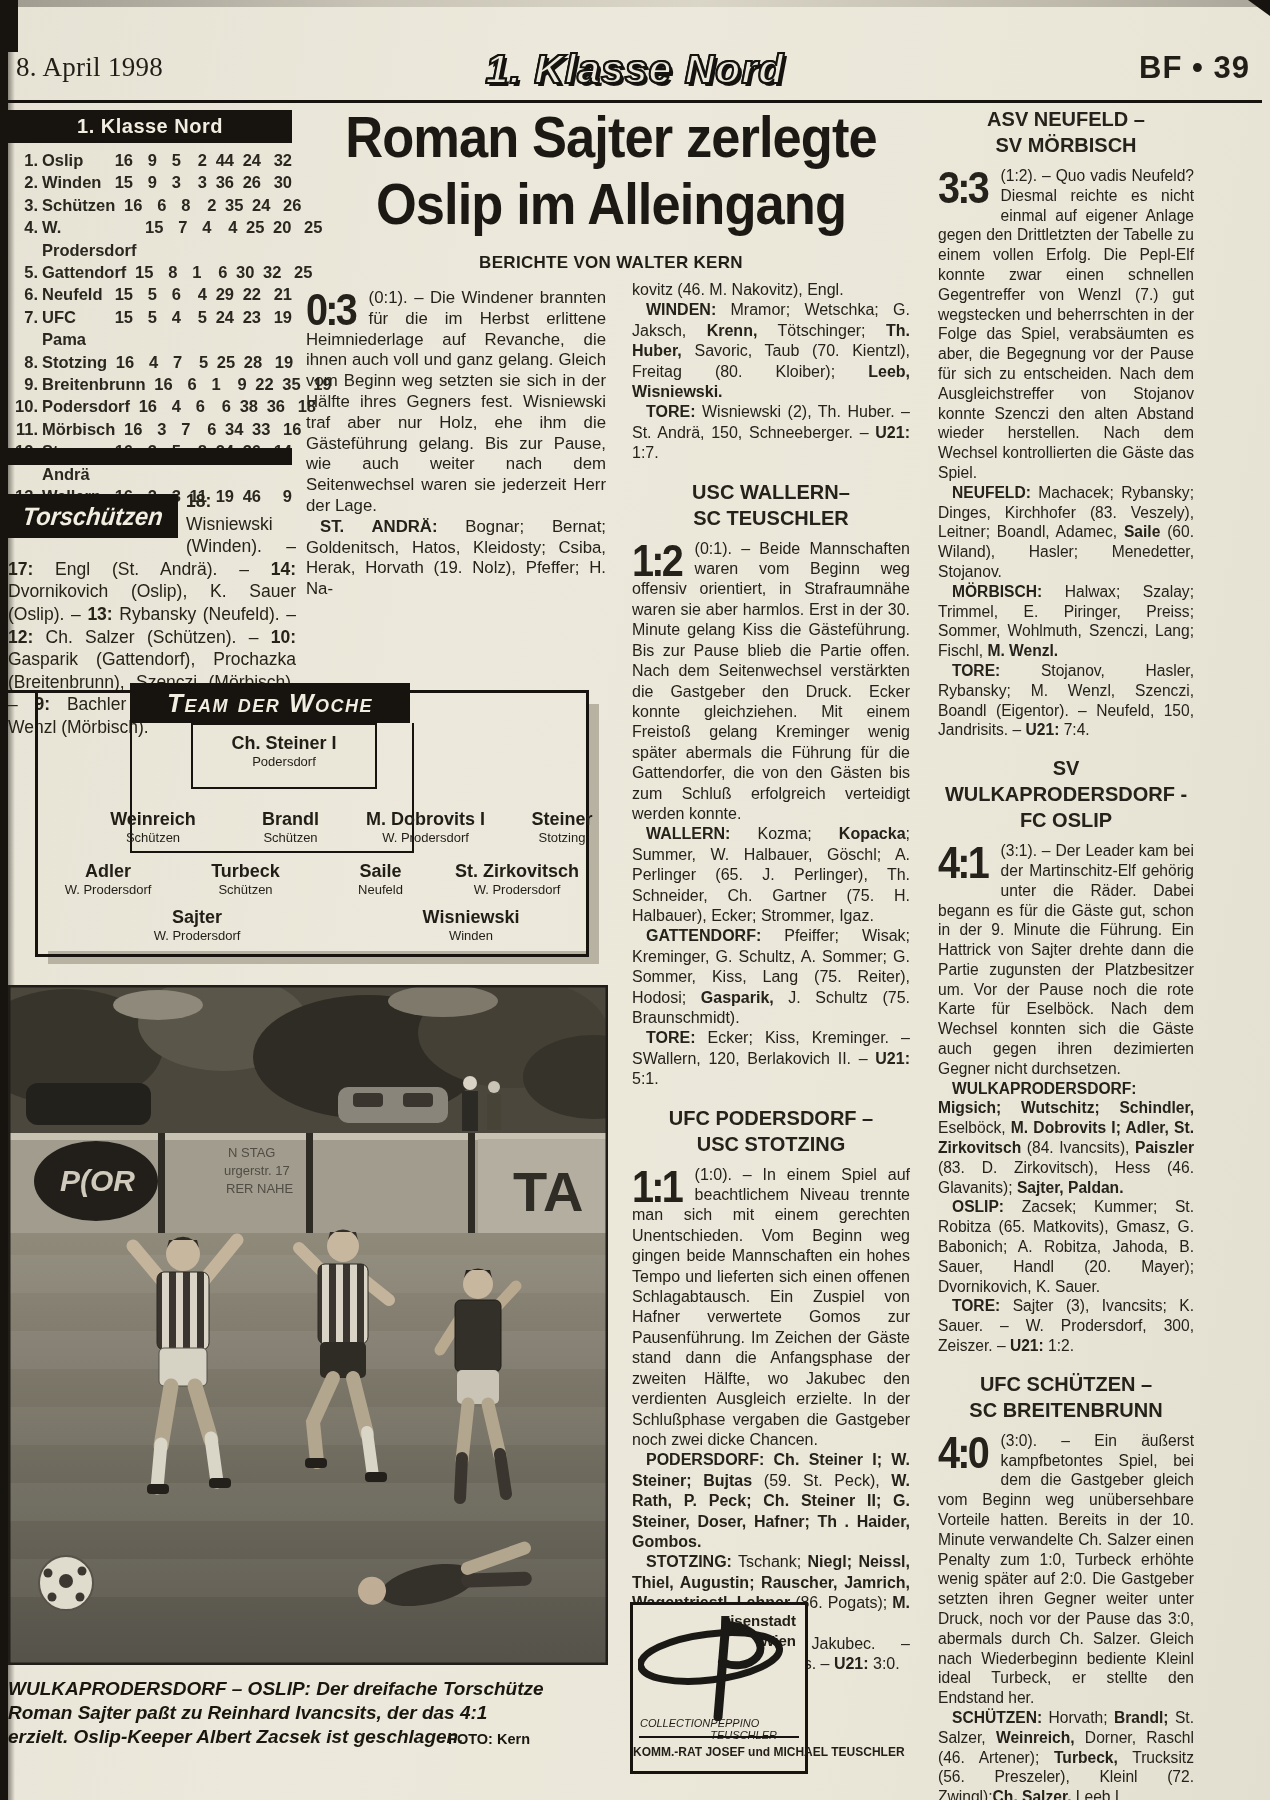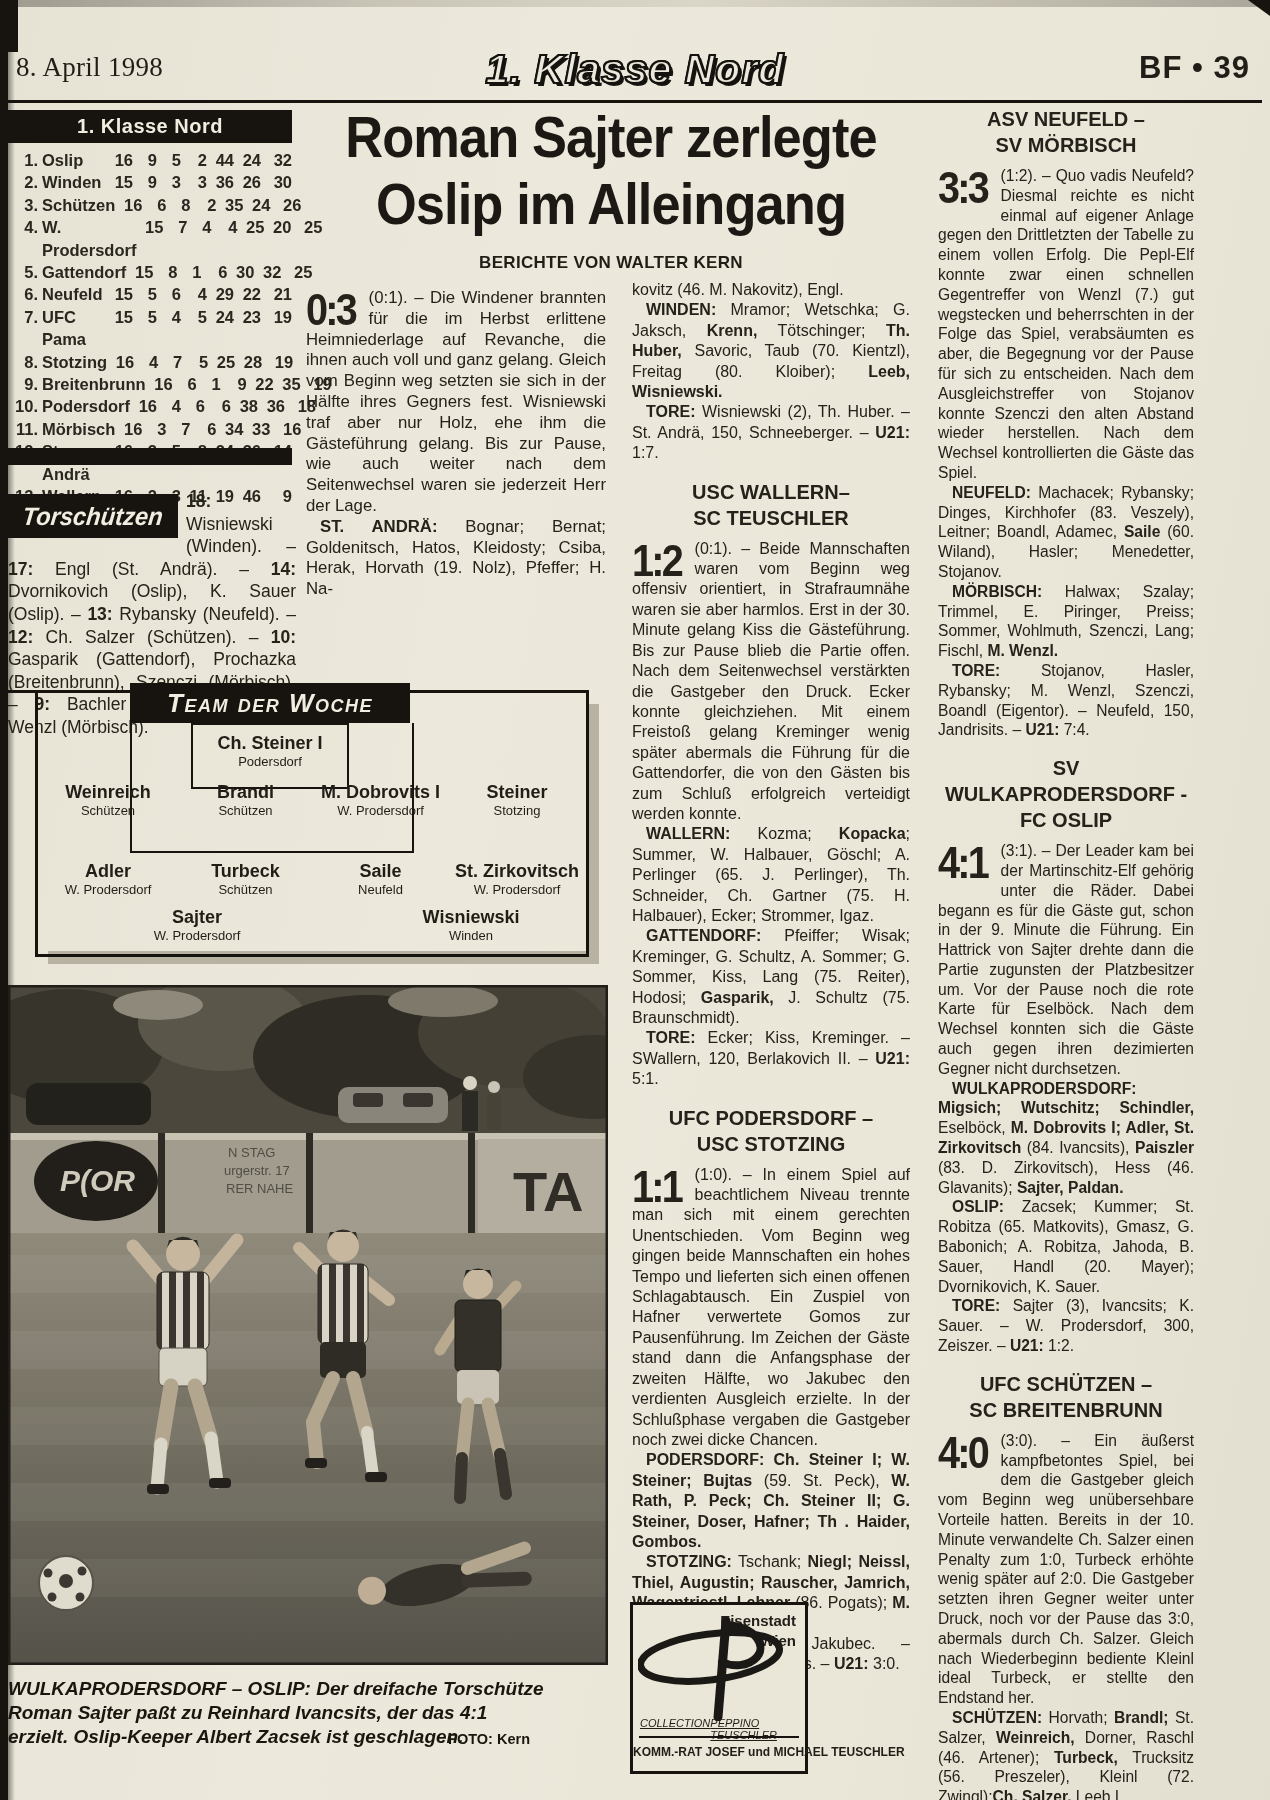--- a/index.html
+++ b/index.html
@@ -43,24 +43,24 @@
   .topscorers b{font-weight:700;}
   
   .tow-ext{position:absolute;left:8px;top:690px;width:30px;height:3px;background:#17140f;}
   .tow-shadow-r{position:absolute;left:586px;top:704px;width:13px;height:260px;background:#b7b2a2;}
   .tow-shadow-b{position:absolute;left:48px;top:951px;width:551px;height:13px;background:#b7b2a2;}
   .tow{position:absolute;left:35px;top:690px;width:548px;height:261px;border:3px solid #17140f;}
   .tow-header{position:absolute;left:92px;top:-10px;width:280px;height:40px;background:#17140f;
               color:#f1ede0;display:flex;align-items:center;justify-content:center;}
   .tow-header span{font-style:italic;font-weight:900;font-size:26px;font-variant:small-caps;letter-spacing:1.5px;}
   .tow-inner{position:absolute;left:92px;top:30px;width:280px;height:128px;border:2px solid #17140f;border-top:none;}
-  .tow-gk{position:absolute;left:153px;top:30px;width:158px;height:66px;border:2px solid #17140f;
+  .tow-gk{position:absolute;left:153px;top:30px;width:186px;height:66px;border:2px solid #17140f;
           background:#eae6d8;text-align:center;padding-top:8px;box-sizing:border-box;}
   .tow-row{position:absolute;left:0;width:548px;display:grid;text-align:center;}
-  .tow-row.r1{top:89px;grid-template-columns:140px 135px 135px 138px;}
+  .tow-row.r1{top:116px;grid-template-columns:140px 135px 135px 138px;margin-left:45px;}
   .tow-row.r2{top:168px;grid-template-columns:140px 135px 135px 138px;}
   .tow-row.r3{top:214px;grid-template-columns:318px 230px;}
   .player-name{font-weight:700;font-size:18px;line-height:21px;}
   .player-club{font-size:13px;line-height:16px;}
   
   .headline{position:absolute;left:300px;top:104px;width:622px;text-align:center;}
   .headline-line{font-weight:700;font-size:57px;line-height:67px;letter-spacing:-1px;
                  transform:scaleX(.92);transform-origin:center;color:#1c1914;}
   .byline{margin-top:15px;font-size:17px;font-weight:700;letter-spacing:.3px;}
   
@@ -80,21 +80,21 @@
   .photo svg{width:100%;height:100%;display:block;}
   .caption{position:absolute;left:8px;top:1677px;width:540px;font-size:19px;font-weight:700;
            font-style:italic;line-height:24px;color:#19160f;}
   .credit{position:absolute;right:18px;top:50px;font-size:14.5px;font-style:normal;font-weight:700;}
   
   .ad{position:absolute;left:630px;top:1602px;width:178px;height:172px;border:3px solid #17140f;
       background:#eae6d8;box-sizing:border-box;}
   .ad-city{position:absolute;right:9px;top:6px;text-align:right;font-weight:700;font-size:15px;line-height:20px;}
   .ad-logo{position:absolute;left:5px;top:12px;width:150px;height:104px;}
   .ad-brands{position:absolute;left:7px;right:7px;top:112px;display:flex;justify-content:space-between;
-             font-style:italic;font-size:11px;text-decoration:underline;}
+             font-style:italic;font-size:11px;}
   .ad-rule{position:absolute;left:6px;right:6px;top:131px;height:2px;background:#17140f;}
   .ad-footer{position:absolute;left:0;right:0;top:140px;text-align:center;font-weight:700;
              font-size:12px;white-space:nowrap;}
 </style>
 </head>
 <body>
 
 <div class="page">
   <div class="top-smear"></div>
   <div class="scan-strip"></div>

